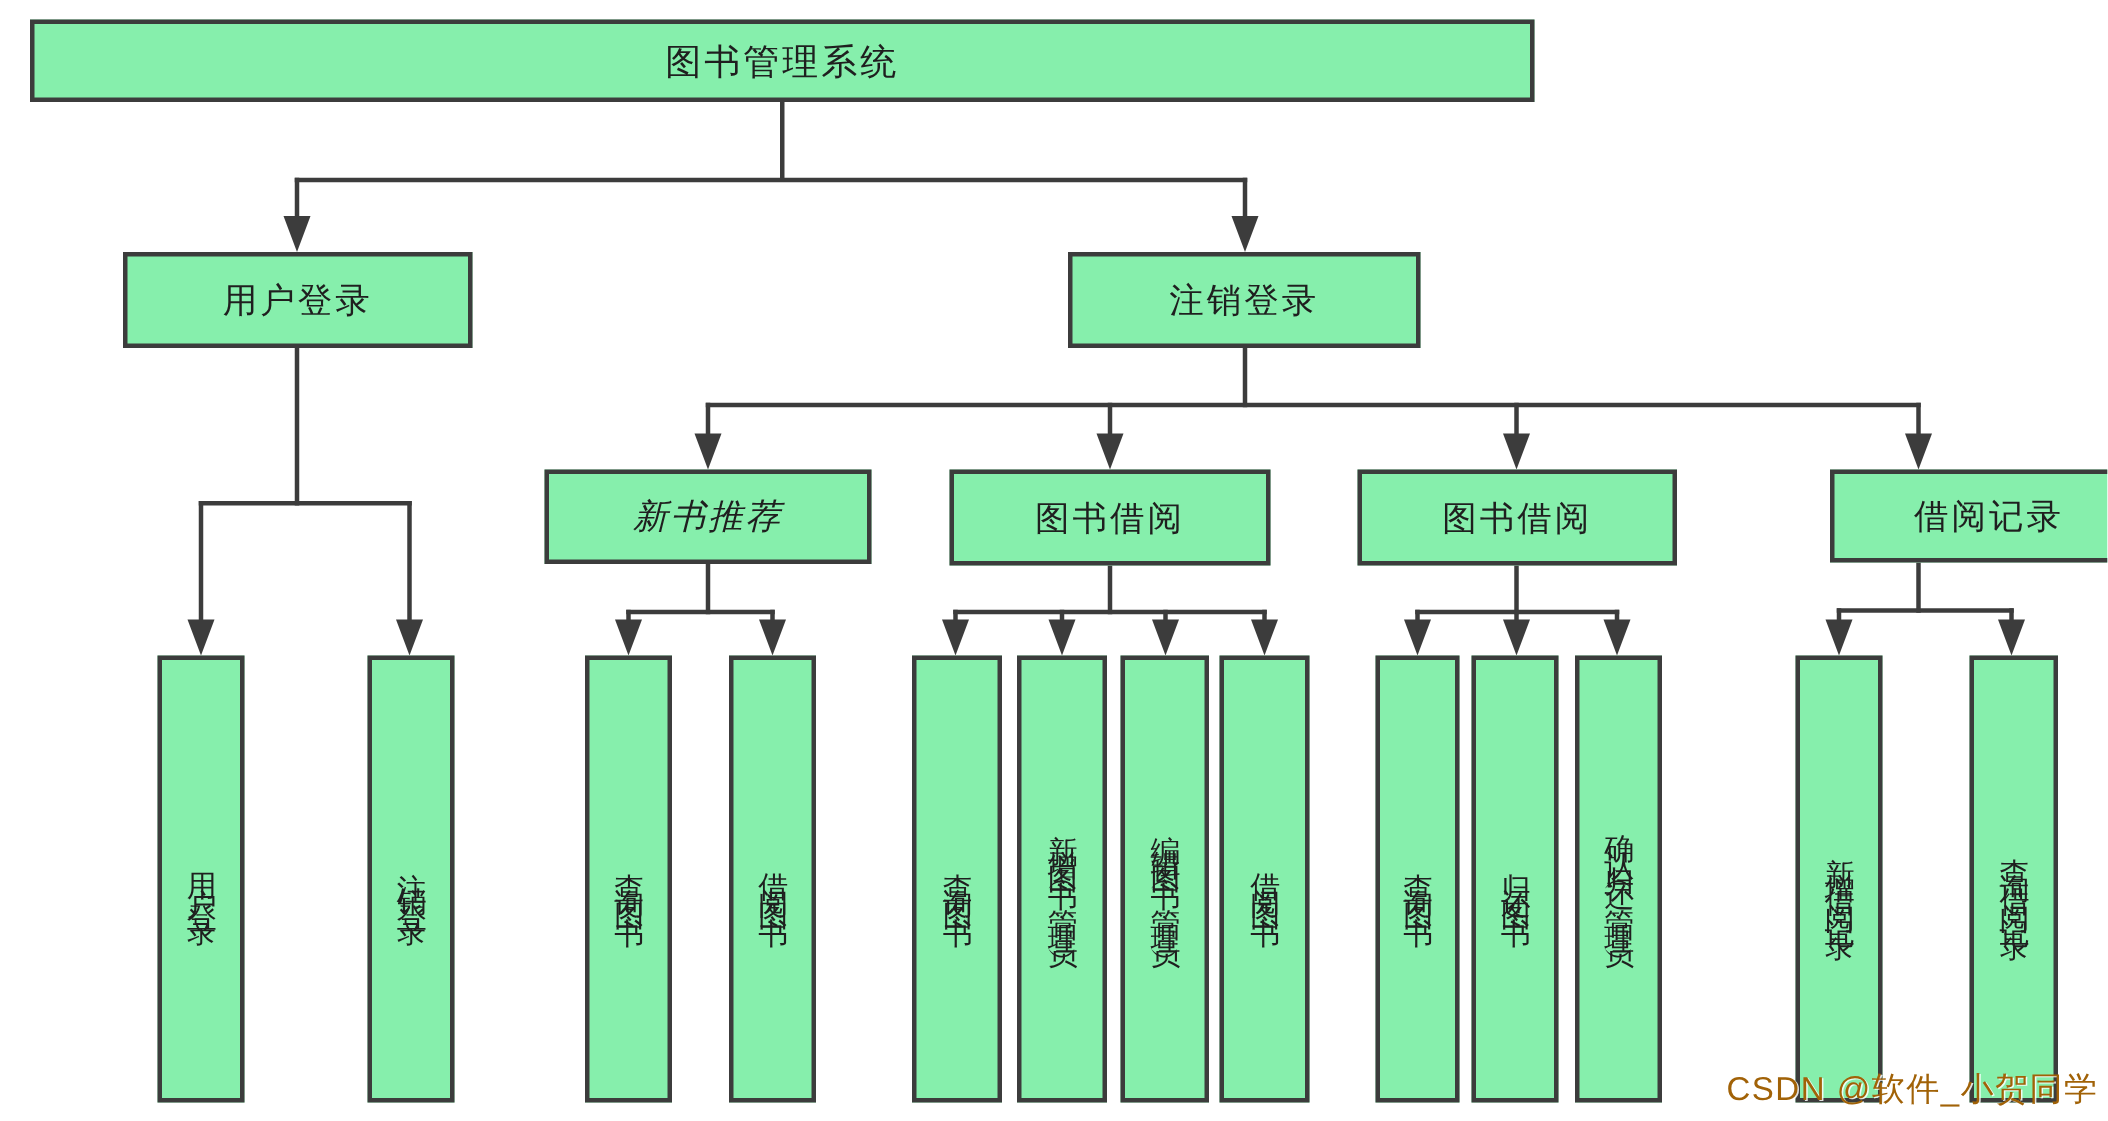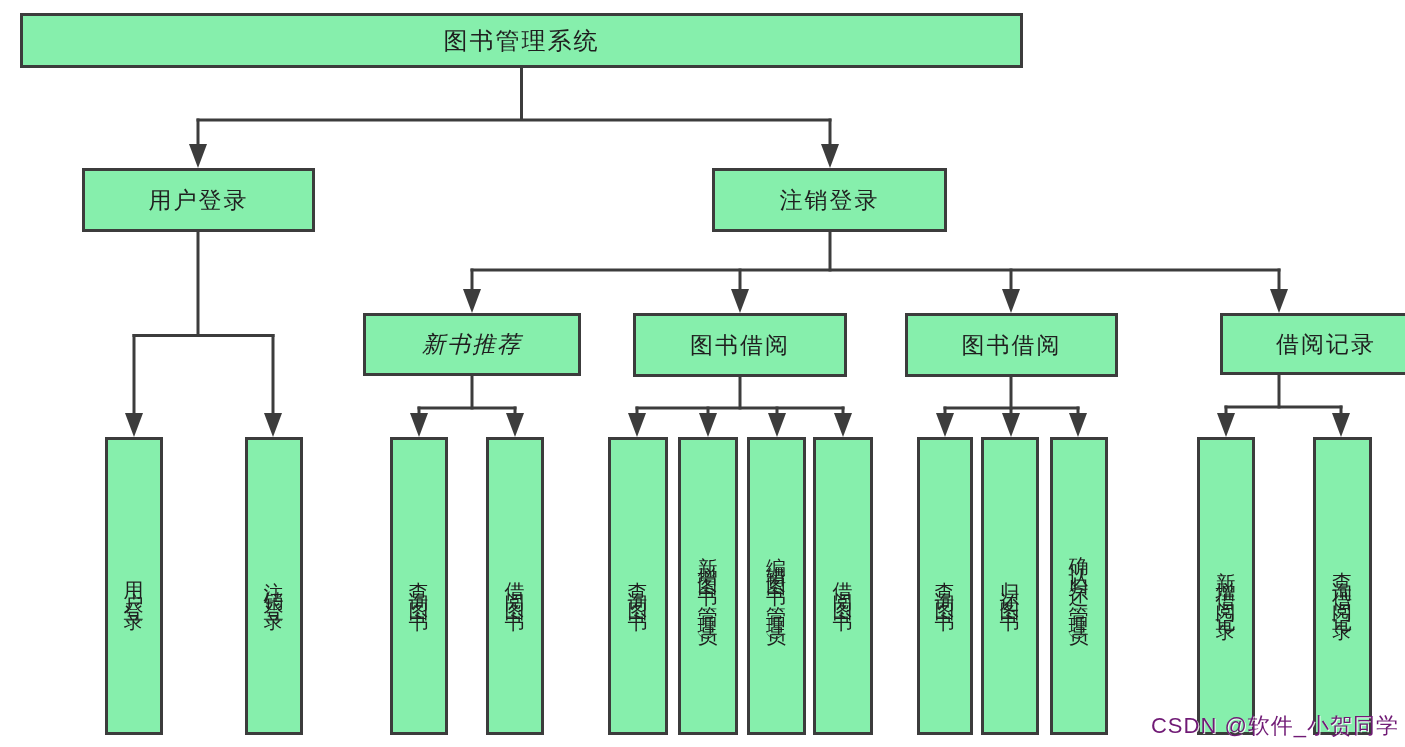--- a/index.html
+++ b/index.html
@@ -39,21 +39,21 @@
     font-size: 20px;
     letter-spacing: 10px;
     line-height: 1;
     color: #1f1f1f;
   }
   .watermark {
     position: absolute;
     right: 6px;
     bottom: 6px;
     font-size: 22px;
-    color: #701a75;
+    color: #a16207;
     letter-spacing: 1px;
     text-shadow: 1px 1px 0 rgba(255,255,255,0.85);
     z-index: 10;
     white-space: nowrap;
   }
 </style>
 </head>
 <body>
 
 <div class="canvas">

